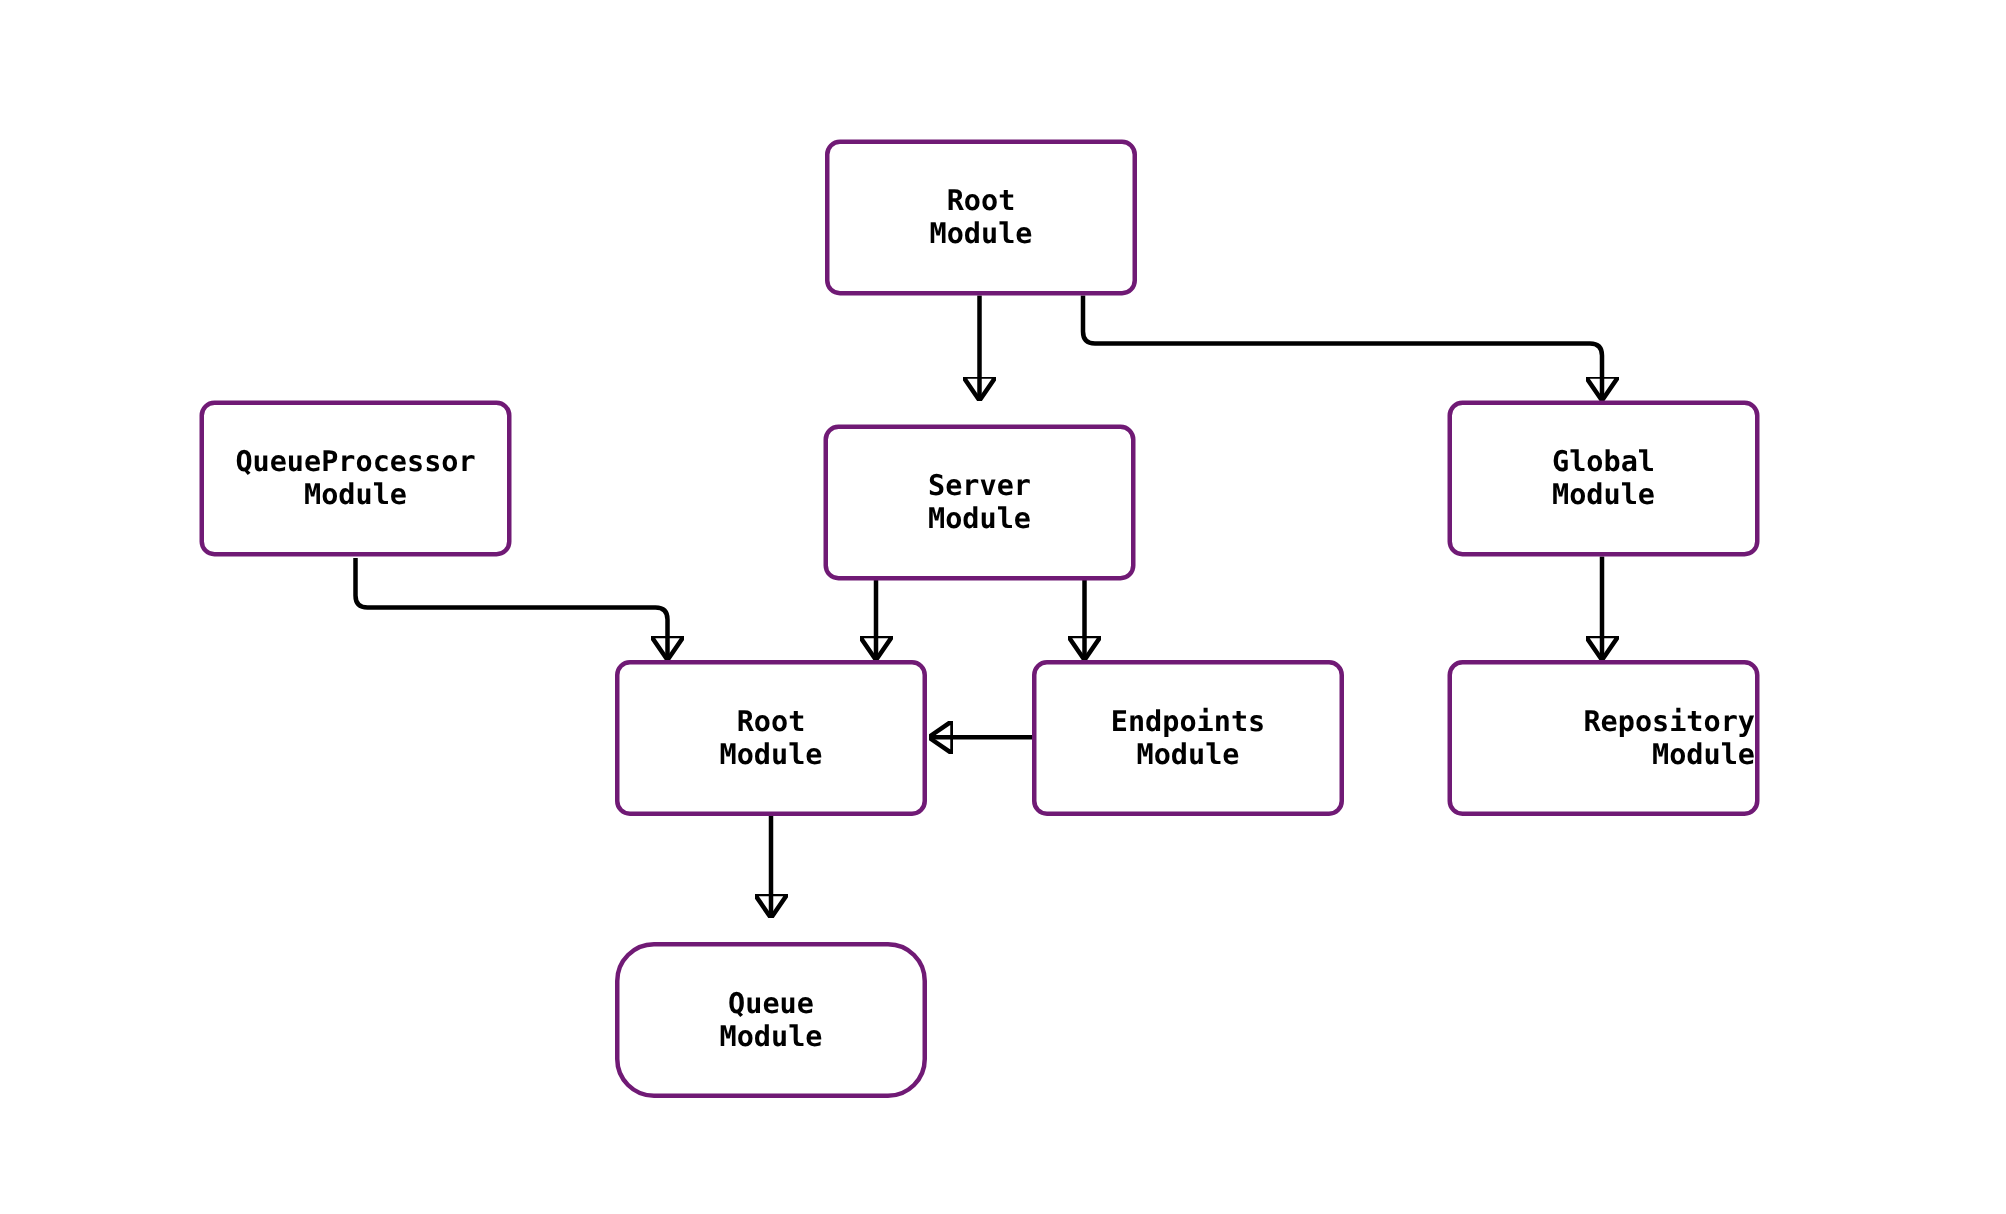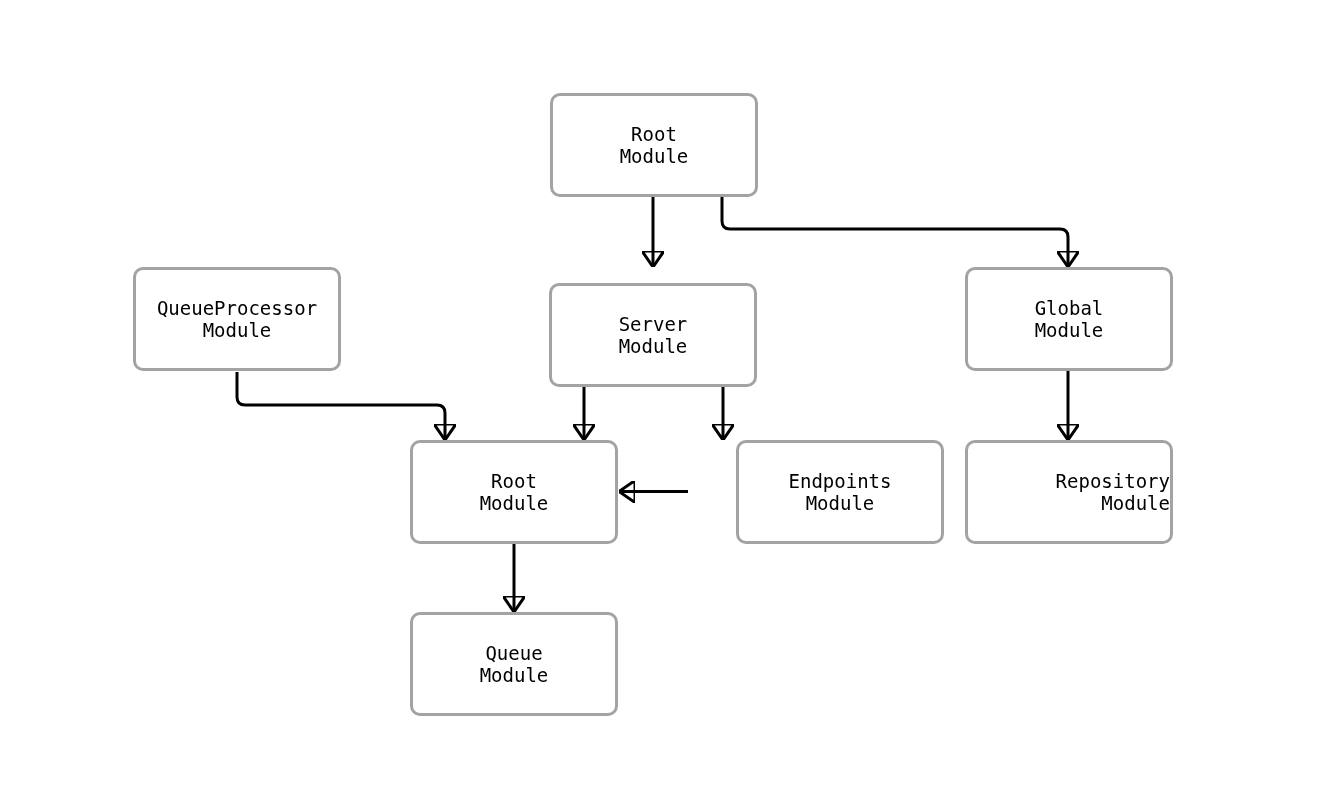--- a/index.html
+++ b/index.html
@@ -23,29 +23,29 @@
     fill: none;
     stroke: #000000;
     stroke-width: 3;
   }
   .node {
     position: absolute;
     box-sizing: border-box;
     width: 208px;
     height: 104px;
     background: #ffffff;
-    border: 3px solid #a3a3a3;
+    border: 3px solid #701a75;
     border-radius: 10px;
     display: flex;
     flex-direction: column;
     align-items: center;
     justify-content: center;
     text-align: center;
     font-family: "DejaVu Sans Mono", "Liberation Mono", monospace;
-    font-weight: normal;
+    font-weight: bold;
     font-size: 19px;
     line-height: 22px;
     color: #000000;
   }
   .node span { display: block; }
 </style>
 </head>
 <body>
 
 <div class="canvas">
@@ -85,28 +85,28 @@
   <div class="node" style="left:965px; top:267px;">
     <span>Global</span>
     <span>Module</span>
   </div>
 
   <div class="node" style="left:410px; top:440px;">
     <span>Root</span>
     <span>Module</span>
   </div>
 
-  <div class="node" style="left:688px; top:440px;margin-left:48px;">
+  <div class="node" style="left:688px; top:440px;">
     <span>Endpoints</span>
     <span>Module</span>
   </div>
 
   <div class="node" style="left:965px; top:440px;align-items:flex-end;">
     <span>Repository</span>
     <span>Module</span>
   </div>
 
-  <div class="node" style="left:410px; top:612px;">
+  <div class="node" style="left:410px; top:628px;border-radius:26px;">
     <span>Queue</span>
     <span>Module</span>
   </div>
 
 </div>
 
 </body></html>

